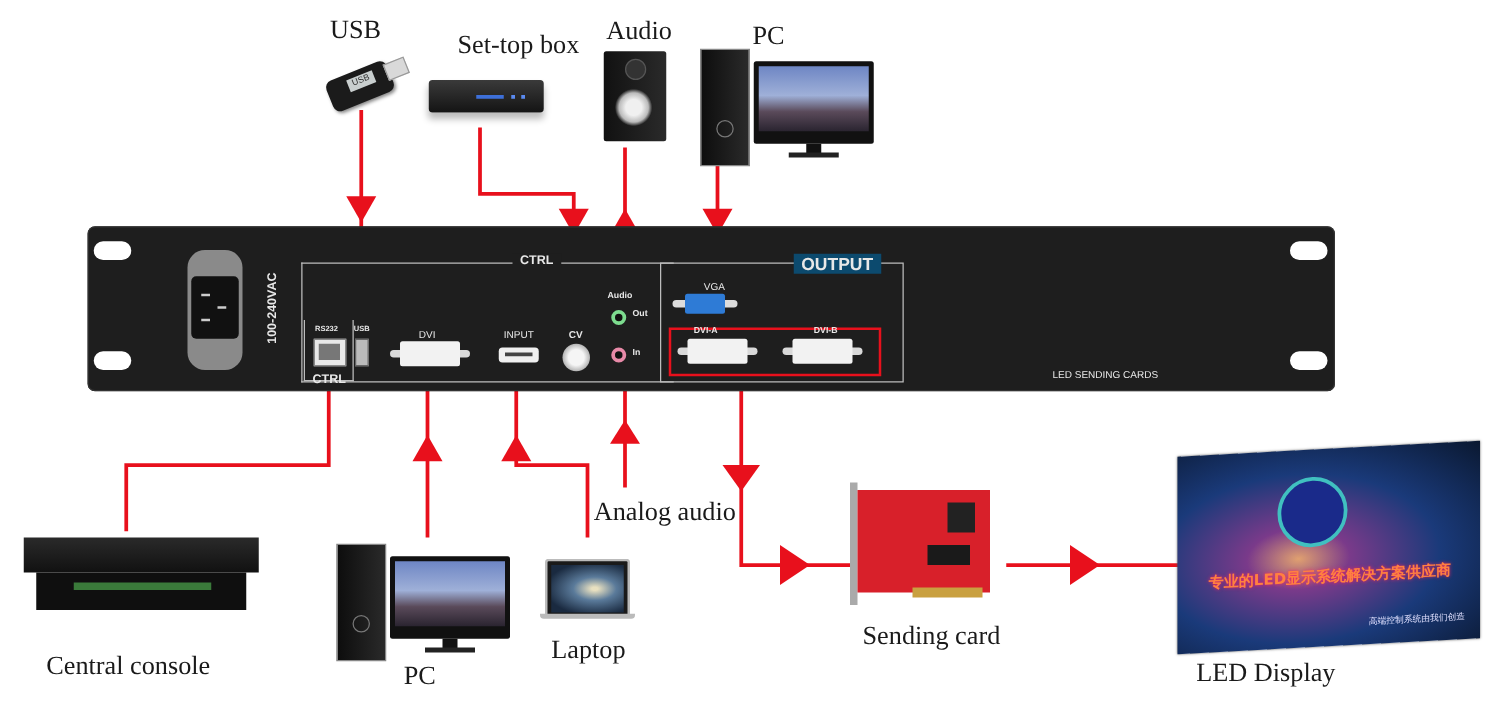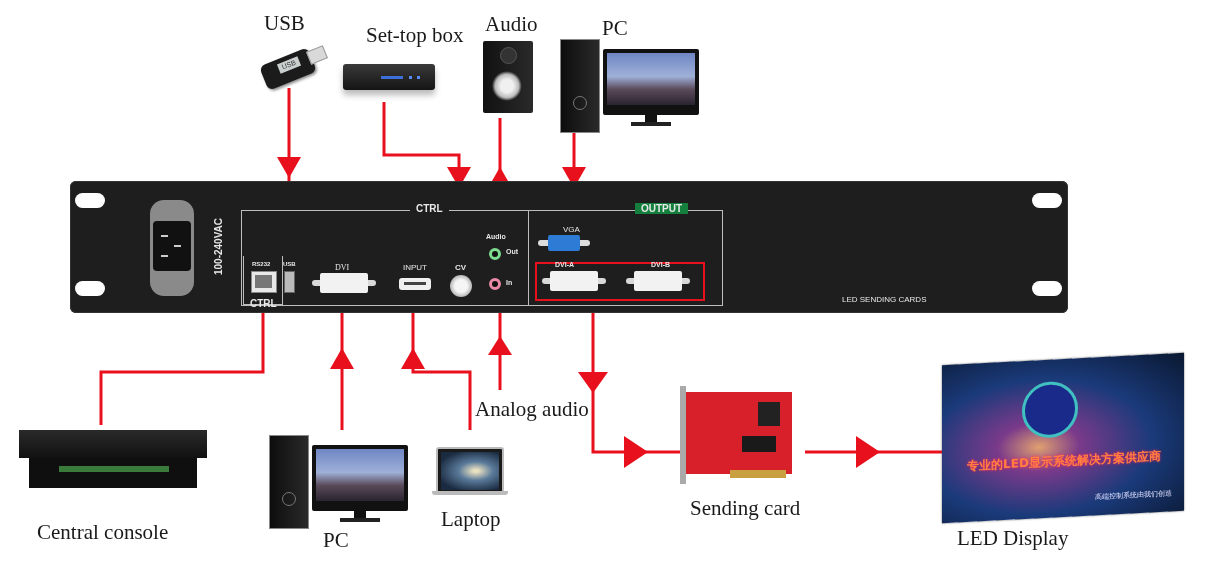--- a/index.html
+++ b/index.html
@@ -93,33 +93,33 @@
     <div class="abs" style="left:11px;top:35px;width:7px;height:2px;background:#ccc;"></div>
     <div class="abs" style="left:24px;top:45px;width:7px;height:2px;background:#ccc;"></div>
     <div class="abs" style="left:11px;top:55px;width:7px;height:2px;background:#ccc;"></div>
   </div>
   <div class="ptxt" style="left:118px;top:60px;font-size:10px;transform:rotate(-90deg);transform-origin:center;width:60px;text-align:center;">100-240VAC</div>
 
   <div class="frame" style="left:171px;top:29px;width:297px;height:94px;border-right:none;"></div>
   <div class="ptxt" style="left:340px;top:22px;font-size:10px;background:#1e1e1e;padding:0 6px;">CTRL</div>
 
   <div class="frame" style="left:458px;top:29px;width:193px;height:94px;border-bottom:1px solid #bdbdbd;"></div>
-  <div class="ptxt" style="left:565px;top:22px;font-size:10px;background:#15803d;padding:0 6px;">OUTPUT</div>
+  <div class="ptxt" style="left:565px;top:22px;font-size:14px;background:#0c4a6e;padding:0 6px;">OUTPUT</div>
 
   <div class="frame" style="left:173px;top:75px;width:38px;height:48px;border-top:none;"></div>
   <div class="ptxt" style="left:180px;top:69px;font-size:10px;margin-top:48px;">CTRL</div>
   <div class="ptxt" style="left:182px;top:80px;font-size:6px;">RS232</div>
   <div class="abs" style="left:181px;top:90px;width:24px;height:20px;background:#e8e8e8;border:1px solid #888;">
     <div class="abs" style="left:3px;top:3px;width:17px;height:13px;background:#777;"></div>
   </div>
 
   <div class="ptxt" style="left:213px;top:80px;font-size:6px;">USB</div>
   <div class="abs" style="left:214px;top:90px;width:9px;height:20px;background:#bbb;border:1px solid #666;"></div>
 
-  <div class="ptxt" style="left:265px;top:82px;font-size:8px;font-weight:normal;font-family:Liberation Serif, serif;">DVI</div>
+  <div class="ptxt" style="left:265px;top:82px;font-size:8px;font-weight:normal;">DVI</div>
   <div class="abs" style="left:242px;top:91px;width:64px;height:22px;">
     <div class="abs" style="left:0;top:8px;width:64px;height:6px;background:#d9d9d9;border-radius:3px;"></div>
     <div class="abs" style="left:8px;top:1px;width:48px;height:20px;background:#f2f2f2;border-radius:2px;"></div>
   </div>
 
   <div class="ptxt" style="left:333px;top:82px;font-size:8px;font-weight:normal;">INPUT</div>
   <div class="abs" style="left:329px;top:97px;width:32px;height:12px;background:#f0f0f0;border-radius:3px;">
     <div class="abs" style="left:5px;top:4px;width:22px;height:3px;background:#444;"></div>
   </div>
 

